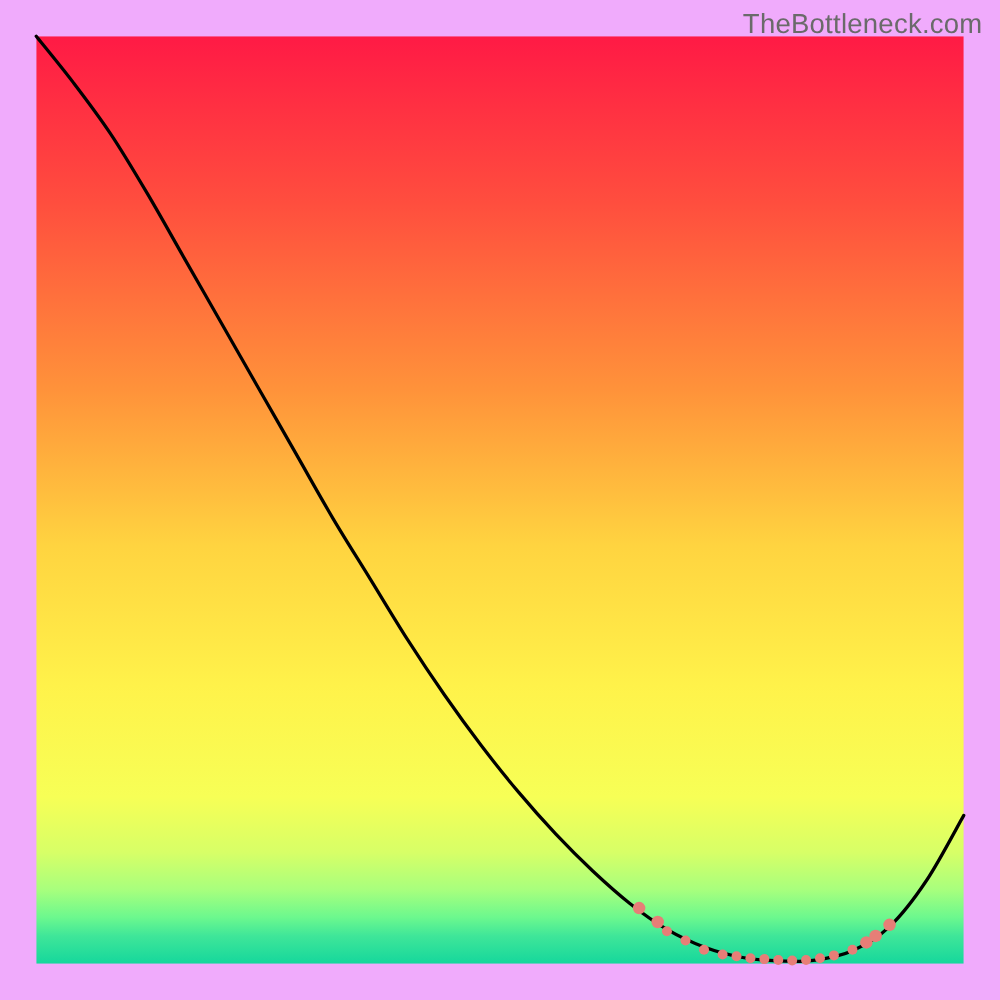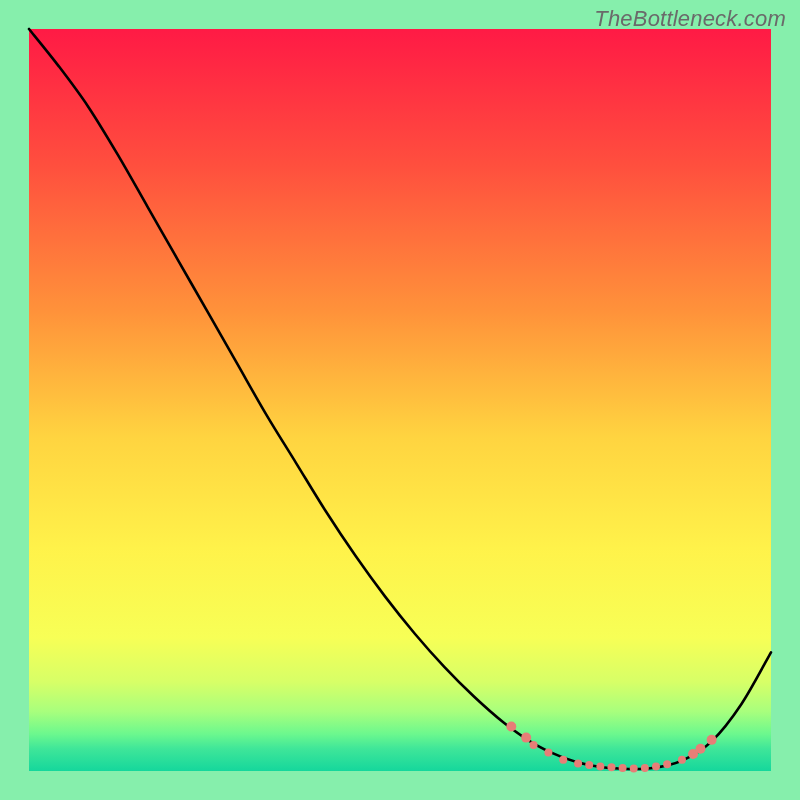--- a/index.html
+++ b/index.html
@@ -8,22 +8,21 @@
     width: 800px;
     height: 800px;
     background: #000;
     overflow: hidden;
     font-family: Arial, Helvetica, sans-serif;
   }
   .stage {
     position: relative;
     width: 800px;
     height: 800px;
-    background: #86efac;
-    font-style: italic;
+    background: #f0abfc;
   }
   .watermark {
     position: absolute;
     top: 6px;
     right: 14px;
     color: #6a6a6a;
     font-size: 22px;
     letter-spacing: 0.2px;
     font-weight: 500;
   }

